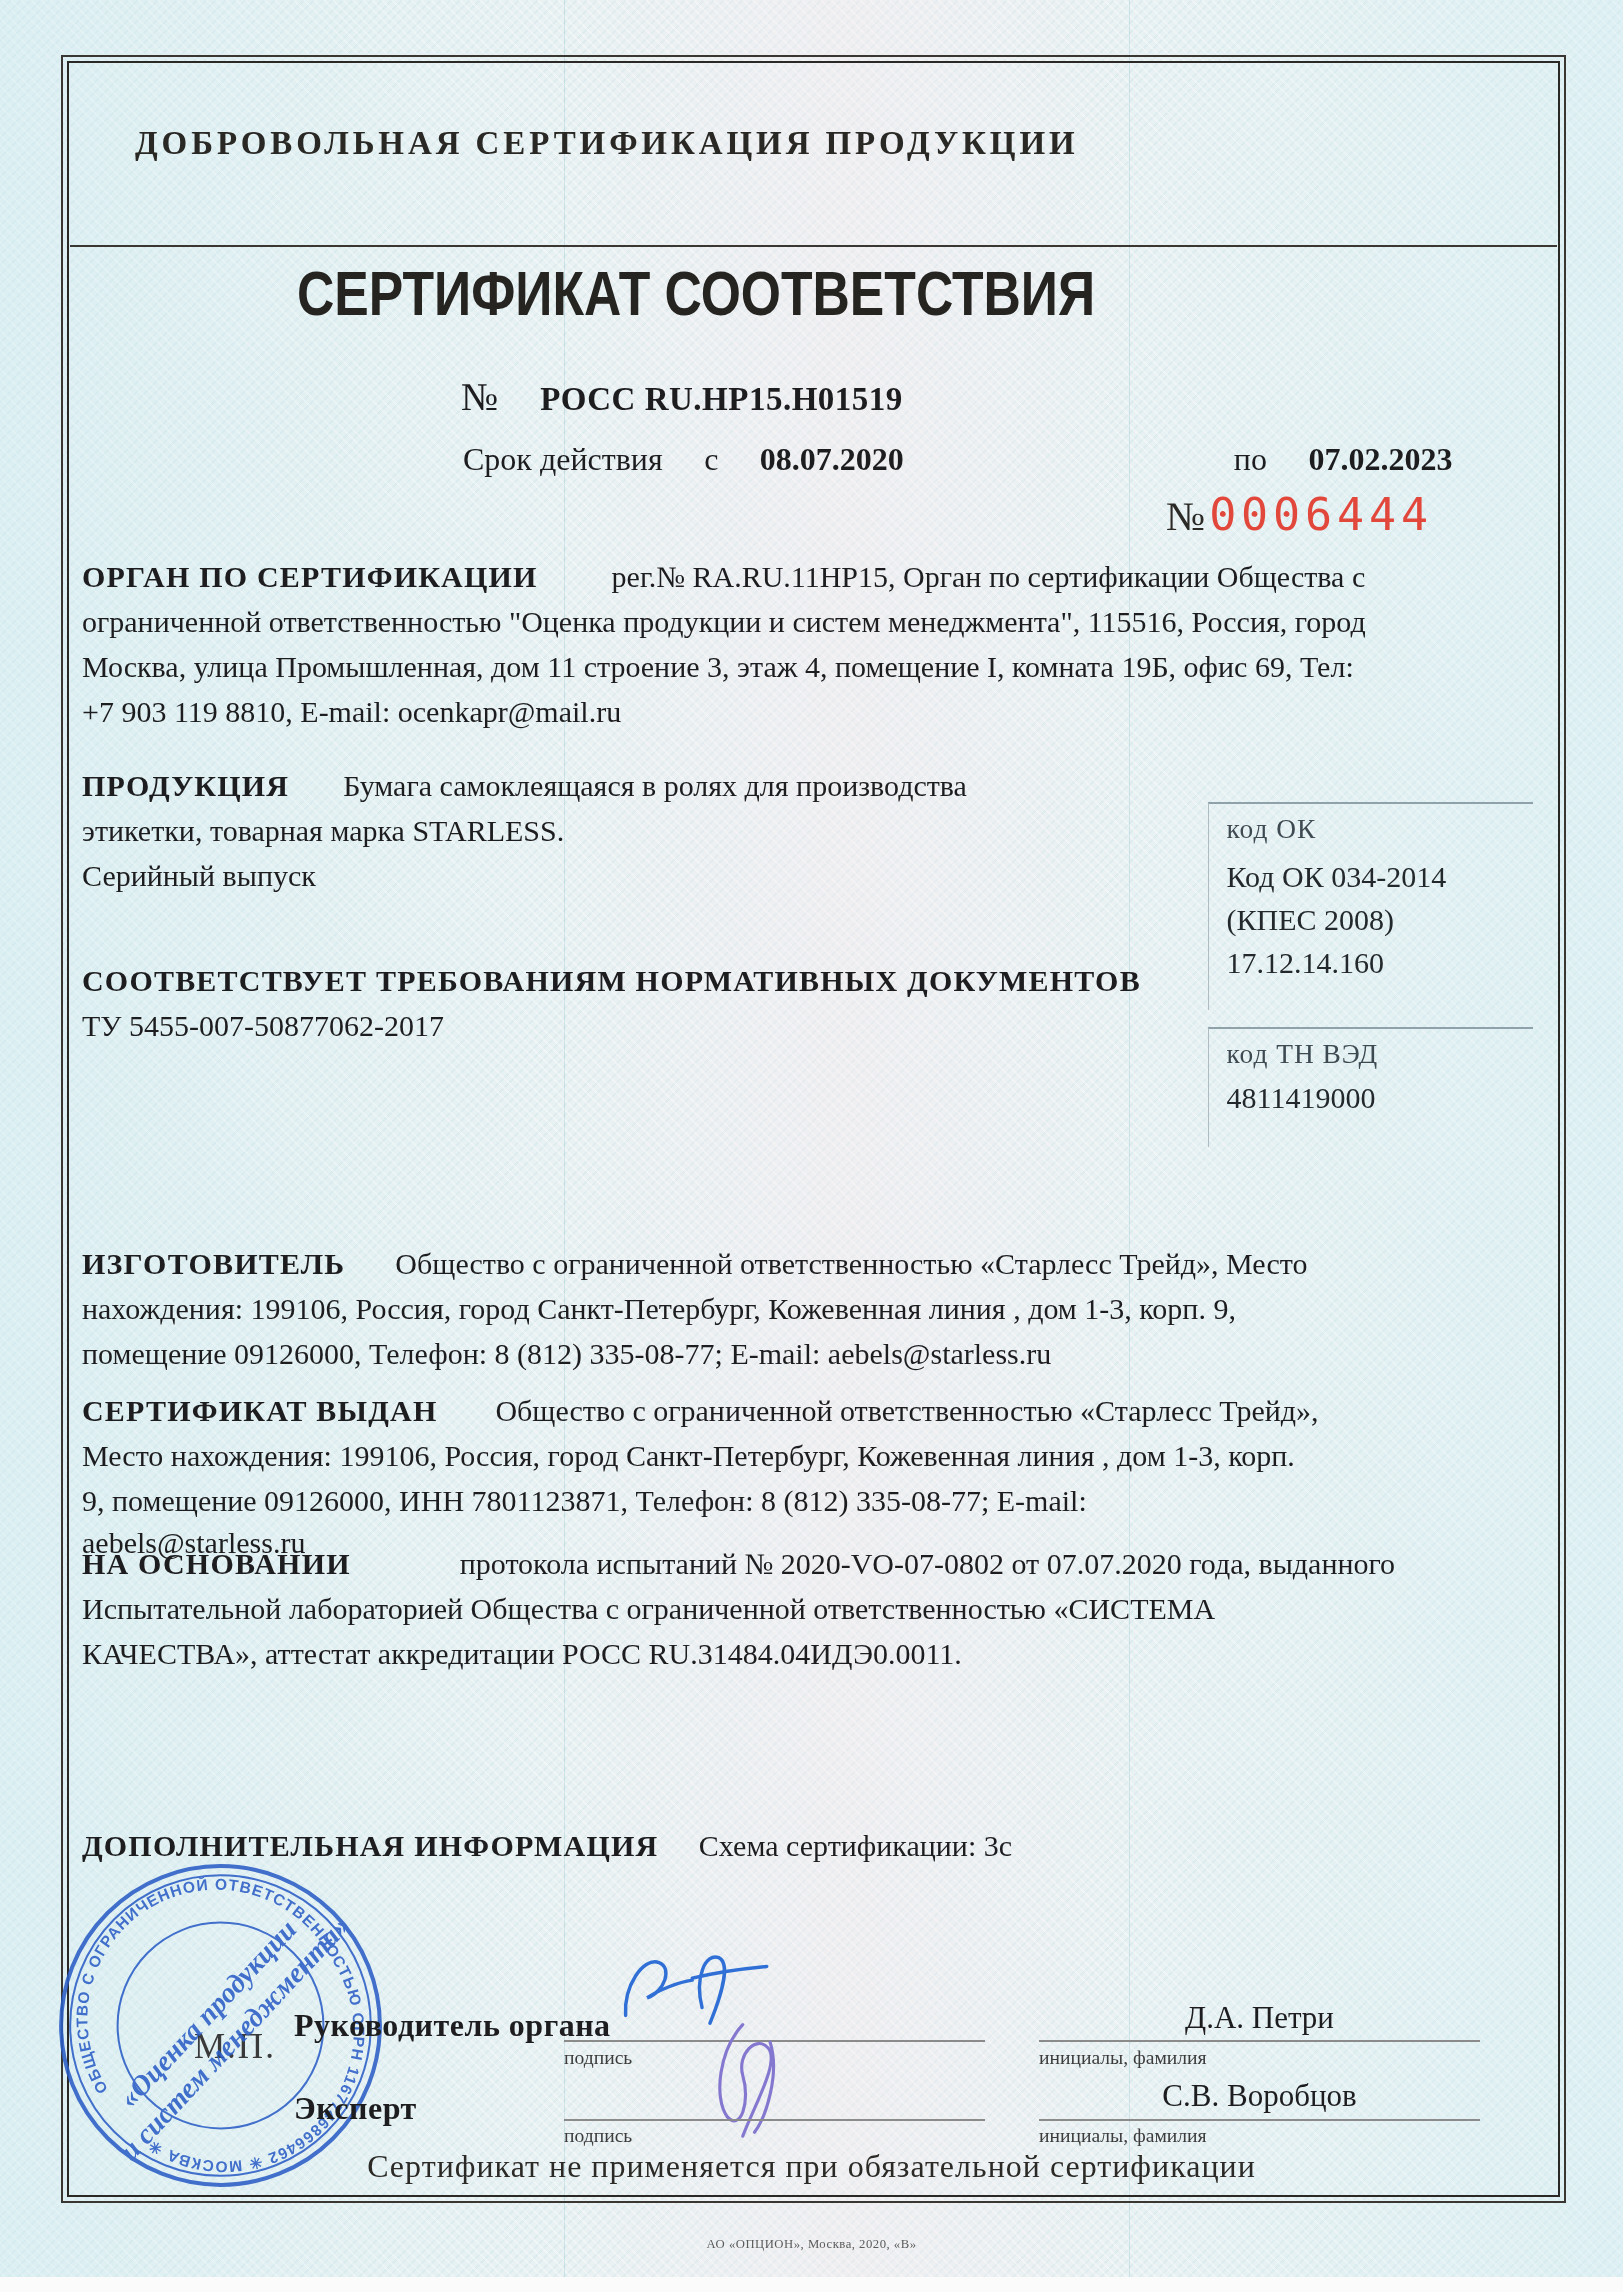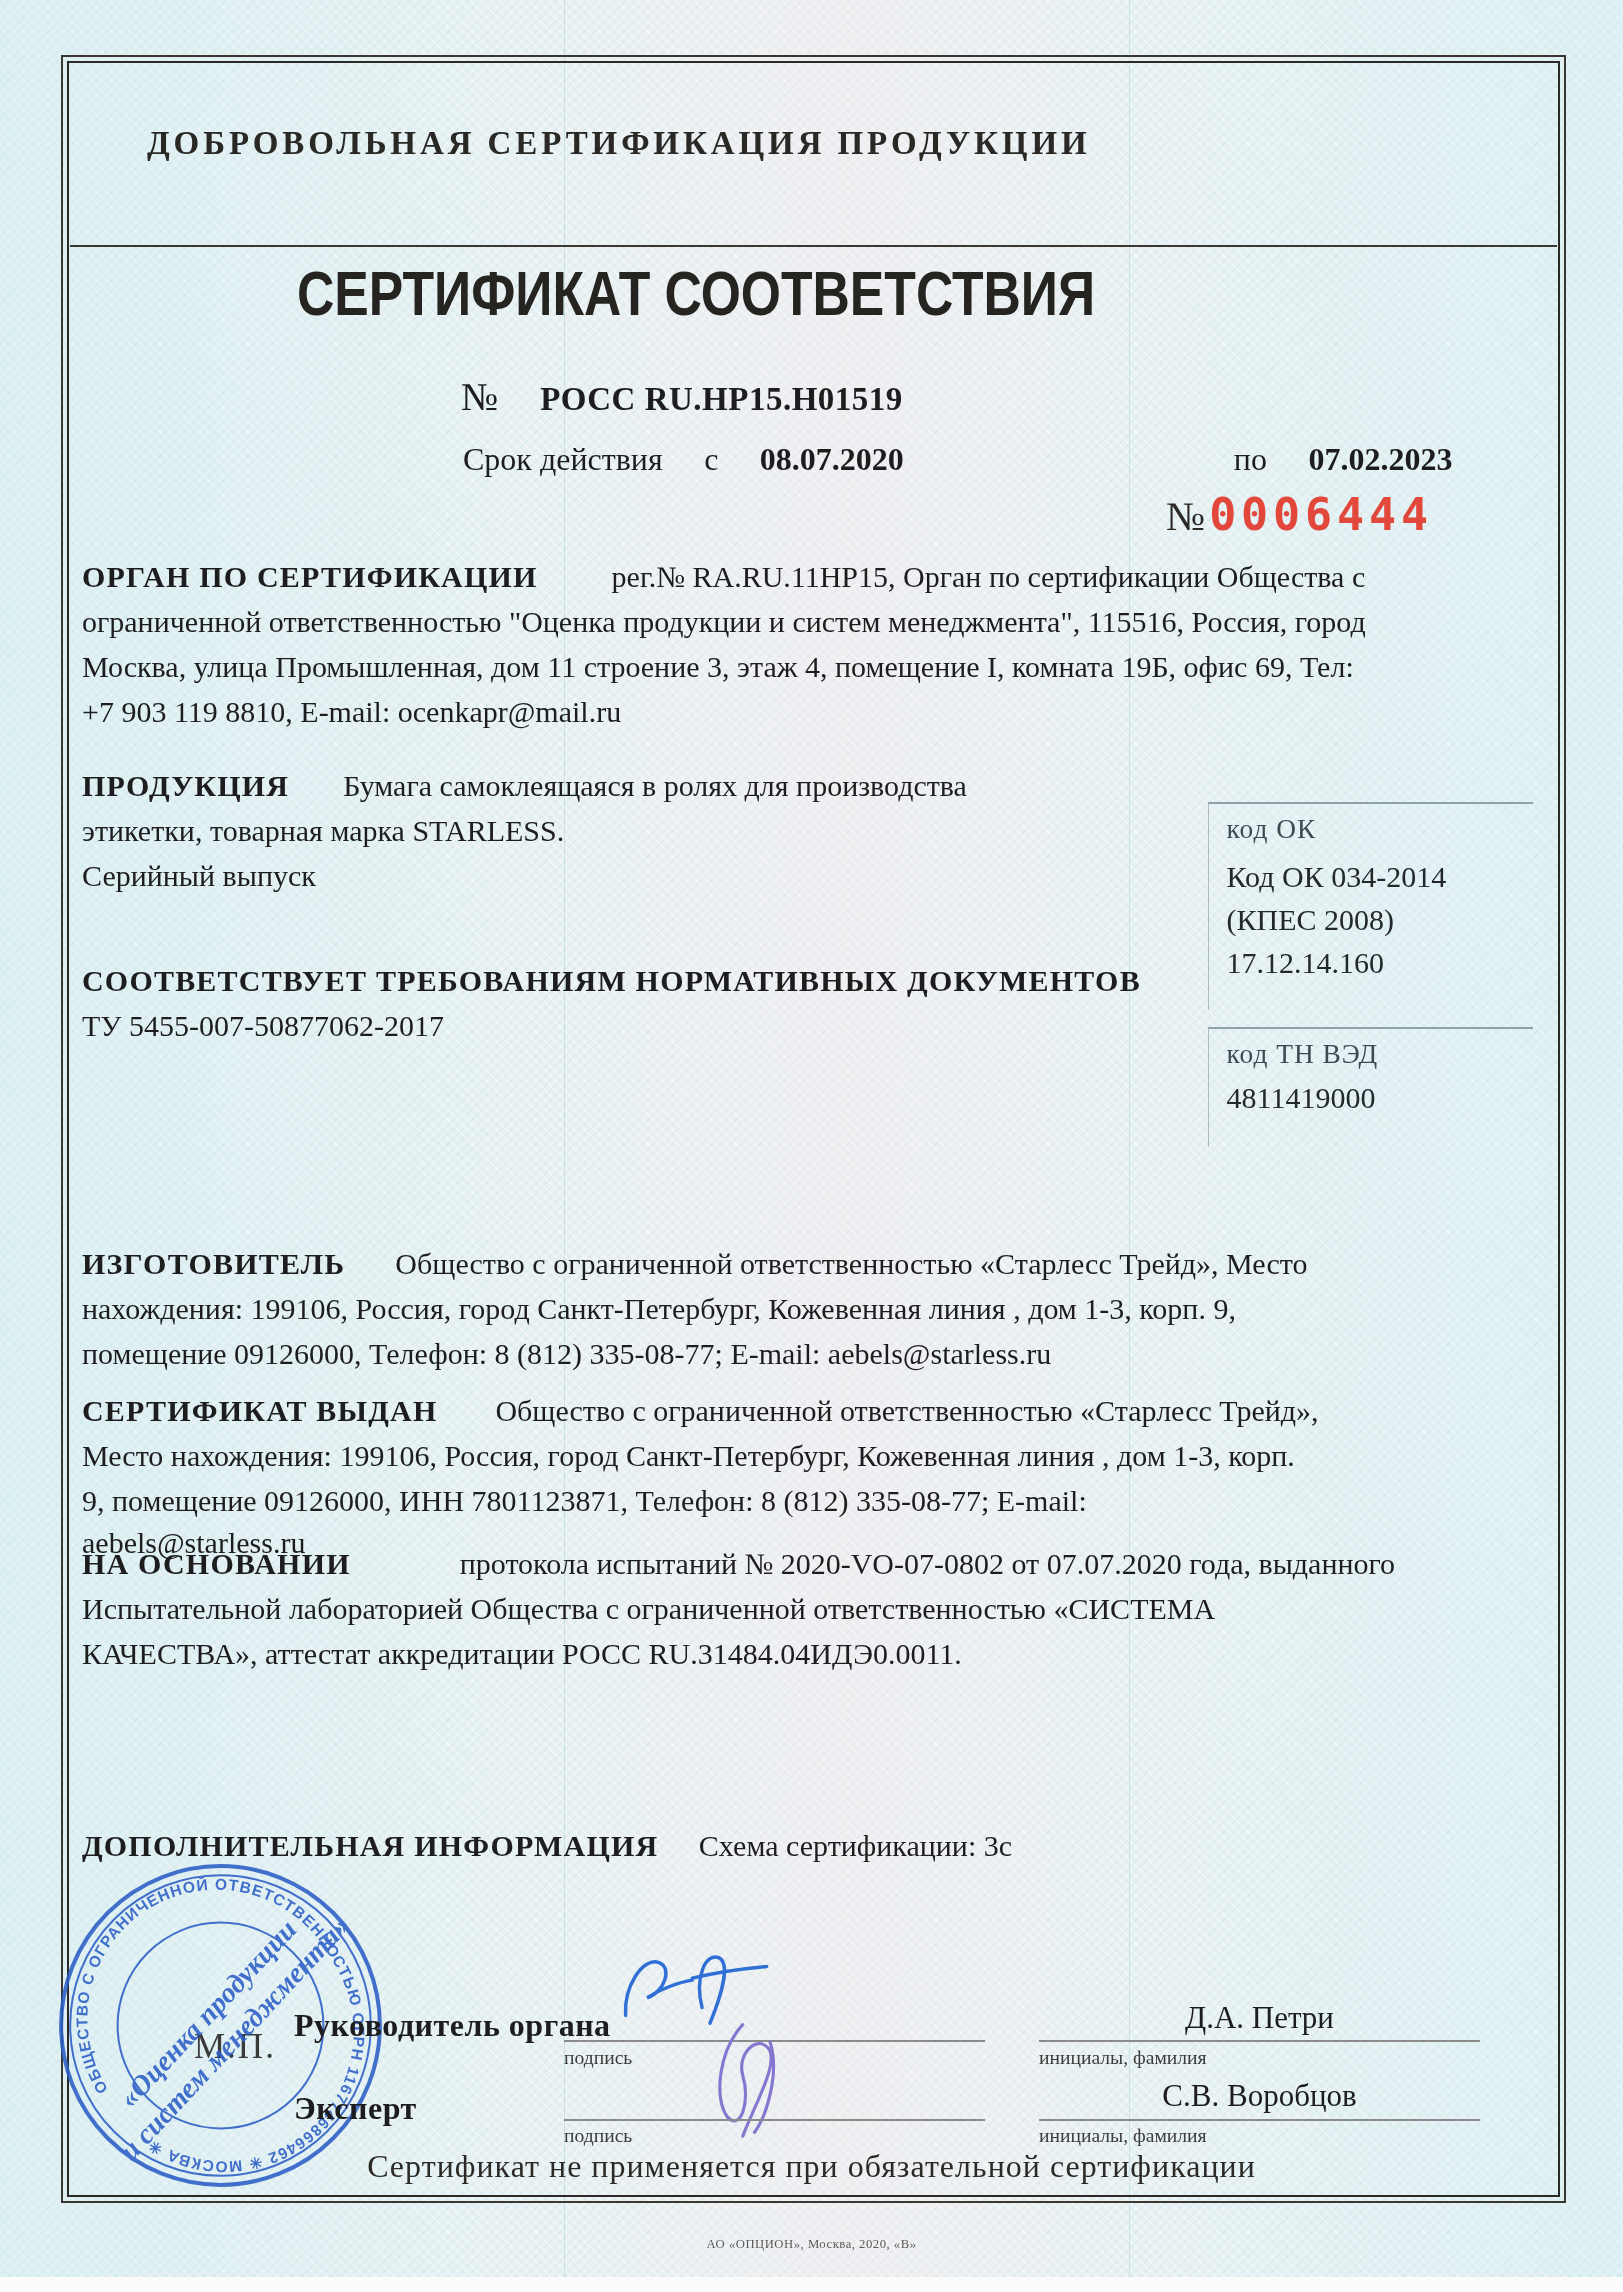--- a/index.html
+++ b/index.html
@@ -22,37 +22,37 @@
   
   .frame{position:absolute;left:61px;top:55px;right:57px;bottom:90px;border:2px solid #3a3733;}
   .frame2{position:absolute;left:3.9px;top:3.9px;right:3.9px;bottom:3.9px;border:2.9px solid #2b2925;}
   .band-line{position:absolute;left:70px;right:66px;top:245px;height:2px;background:#3a3733;}
 
   .abs{position:absolute;}
   .body-txt{font-size:30px;line-height:45px;}
 
   .header-title{
     left:135px;top:125px;width:1176px;
-    font-size:33px;font-weight:bold;letter-spacing:3.9px;color:#2a2824;margin-left:12px;
+    font-size:33px;font-weight:bold;letter-spacing:3.9px;color:#2a2824;
   }
   .main-title{
     left:297px;top:257px;
     font-family:"Liberation Sans", sans-serif;
     font-size:63px;font-weight:bold;letter-spacing:0px;color:#262420;
     transform:scaleX(.82);transform-origin:left top;white-space:nowrap;
   }
   .num-line{left:461px;top:374px;font-size:33px;white-space:nowrap;}
   .num-line .no{font-size:39px;}
   .num-line b{letter-spacing:0.5px;}
   .validity{left:463px;top:441px;font-size:32px;white-space:nowrap;}
   .blank-num{left:1166px;top:488px;white-space:nowrap;}
   .blank-num .no{font-size:41px;color:#2c2a26;}
   .blank-num .digits{
     font-family:"DejaVu Sans Mono", monospace;
-    font-size:45px;letter-spacing:4.9px;font-weight:700;margin-top:40px;
+    font-size:45px;letter-spacing:4.9px;font-weight:400;margin-top:40px;
   }
 
   .section{left:82px;width:1433px;}
   .sec-label{font-size:30px;font-weight:bold;letter-spacing:1.2px;}
   .gap-s{display:inline-block;width:25.5px;}
   .gap-m{display:inline-block;width:59px;}
 
   .code-box{
     left:1208px;width:306px;
     border-top:2px solid #8fa2aa;border-left:1px solid #aebcc2;

